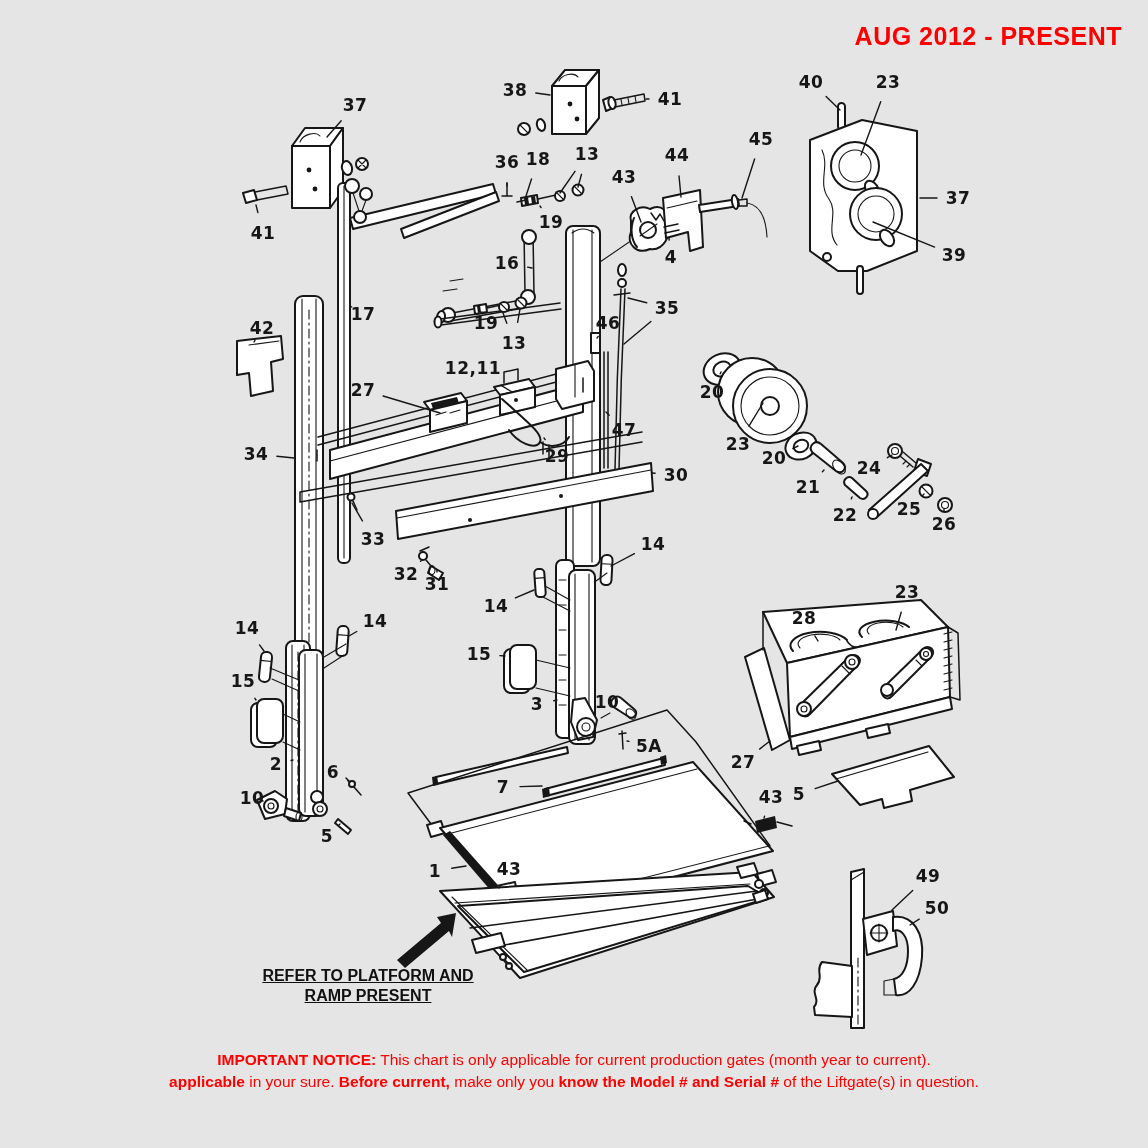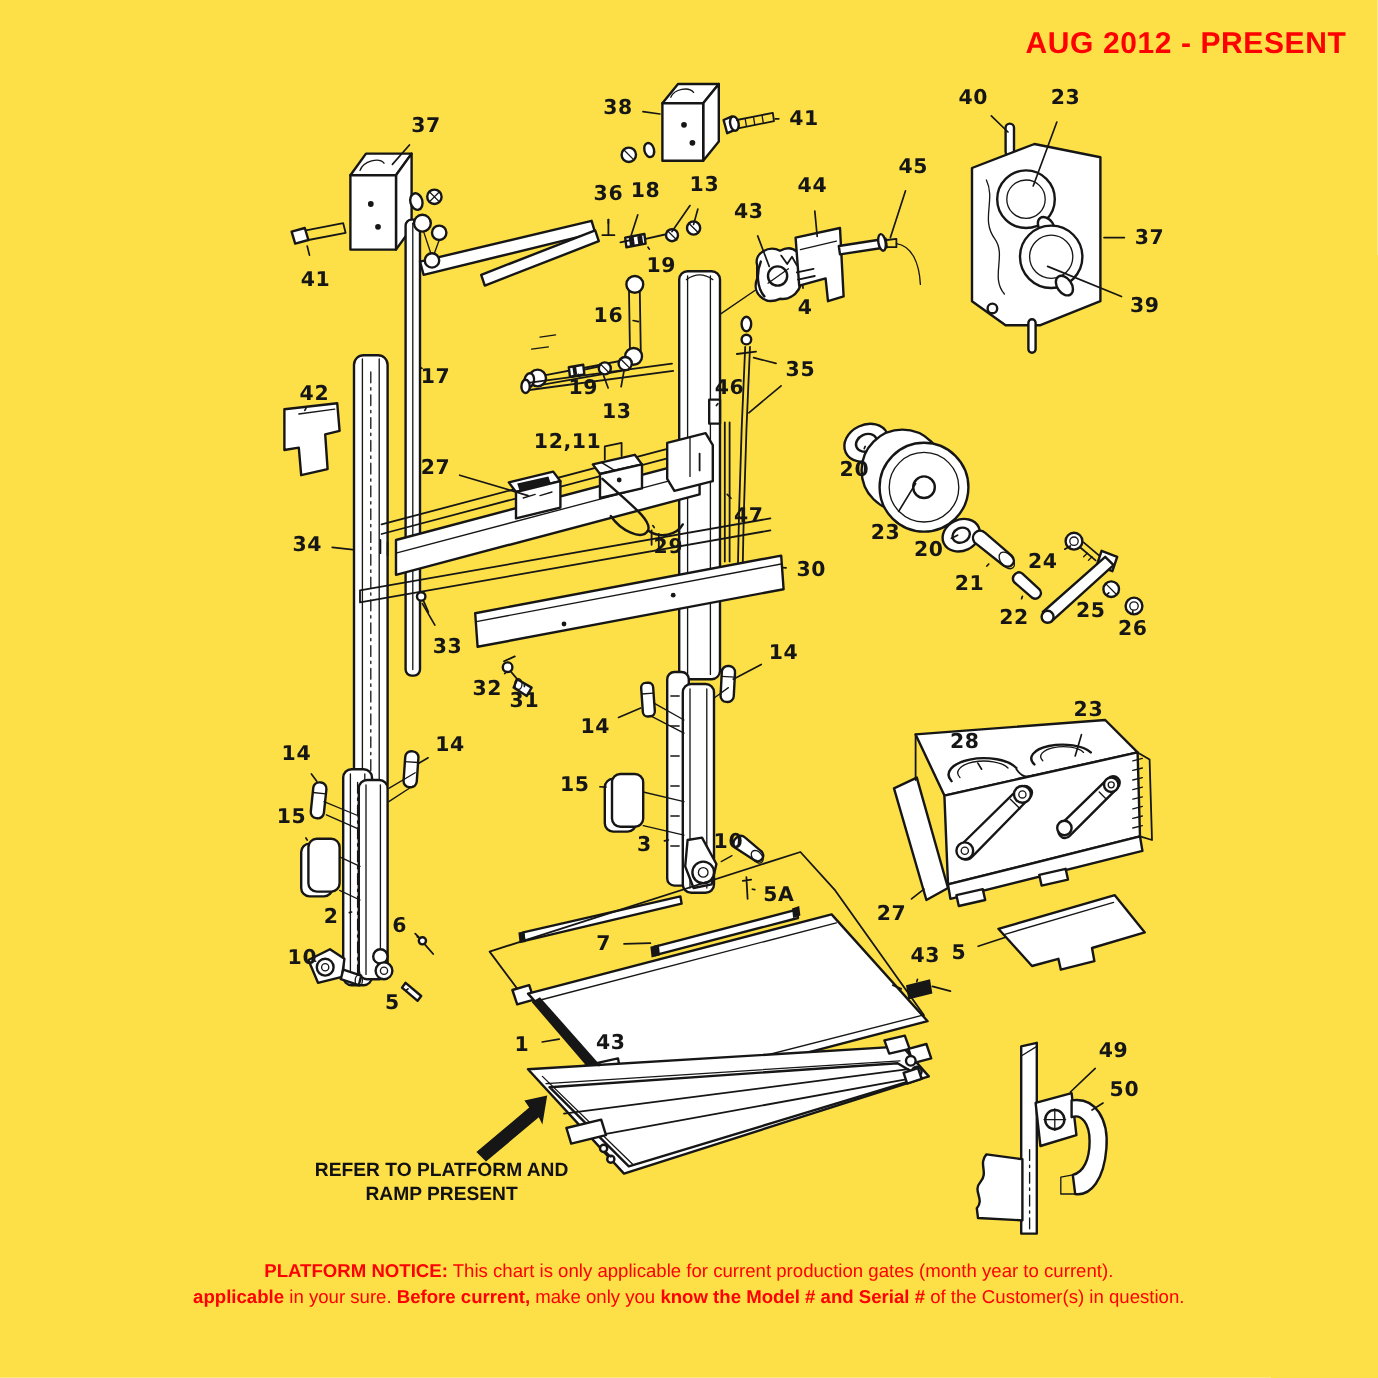--- a/index.html
+++ b/index.html
@@ -1,28 +1,28 @@
 <!DOCTYPE html>
 <html><head>
 <meta charset="utf-8">
 <style>
   html,body{margin:0;padding:0;background:#fff;}
   body{width:1148px;height:1148px;overflow:hidden;font-family:"Liberation Sans",sans-serif;}
-  .stage{position:relative;width:1148px;height:1148px;background:#fde047;}
+  .stage{position:relative;width:1148px;height:1148px;background:#e5e5e5;}
   .hdr{position:absolute;top:22px;right:26px;font-size:25px;font-weight:bold;color:#ff0000;letter-spacing:.5px;}
   #art{position:absolute;left:0;top:0;}
   #art path,#art rect,#art circle,#art ellipse,#art line,#art polyline{stroke:#161616;stroke-width:2;fill:none;stroke-linecap:round;stroke-linejoin:round;}
   #art .w{fill:#ffffff;}
   #art .k{fill:#161616;stroke:none;}
   #art .t1{stroke-width:1.1;}
   #art .t15{stroke-width:1.5;}
   #art .dd{stroke-width:1.1;stroke-dasharray:9 4 2 4;}
   #art text.callout{font-family:"DejaVu Sans",sans-serif;font-size:17px;font-weight:bold;fill:#161616;stroke:none;text-anchor:middle;dominant-baseline:central;letter-spacing:.5px;}
   #art line.leader{stroke:#161616;stroke-width:1.4;}
-  .note{position:absolute;left:218px;top:966px;width:300px;text-align:center;font-weight:bold;font-size:16px;line-height:20px;color:#111;}
+  .note{position:absolute;left:218px;top:966px;width:300px;text-align:center;font-weight:bold;font-size:16px;line-height:20px;color:#111;text-decoration:underline;}
   .footer{position:absolute;left:0;top:1049px;width:1148px;text-align:center;color:#ff0000;font-size:15.5px;line-height:22px;}
   .footer b{font-weight:bold;}
 </style>
 </head>
 <body>
 
 <div class="stage">
 
   <div class="hdr">AUG 2012 - PRESENT</div>
 
@@ -490,17 +490,17 @@
         <text x="937" y="908" class="callout">50</text>
       </g>
   </svg>
 
   <div class="note">
     <div>REFER TO PLATFORM AND</div>
     <div>RAMP PRESENT</div>
   </div>
 
   <div class="footer">
-    <div class="fl"><b>PLATFORM NOTICE:</b><span> This chart is only applicable for current production gates (month year to current).</span></div>
-    <div class="fl"><b>applicable</b><span> in your sure. </span><b>Before current,</b><span> make only you </span><b>know the Model # and Serial #</b><span> of the Customer(s) in question.</span></div>
+    <div class="fl"><b>IMPORTANT NOTICE:</b><span> This chart is only applicable for current production gates (month year to current).</span></div>
+    <div class="fl"><b>applicable</b><span> in your sure. </span><b>Before current,</b><span> make only you </span><b>know the Model # and Serial #</b><span> of the Liftgate(s) in question.</span></div>
   </div>
 
 </div>
 
 </body></html>

